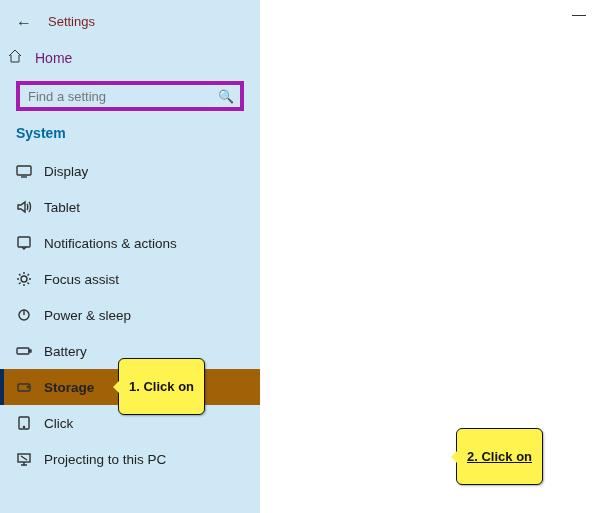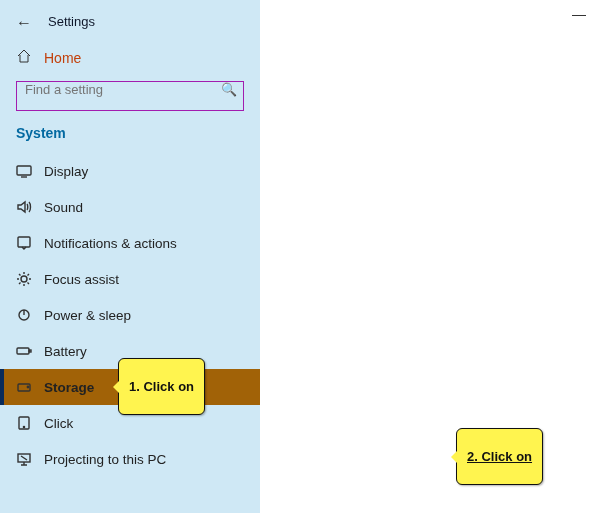--- a/index.html
+++ b/index.html
@@ -1,23 +1,23 @@
 <!DOCTYPE html>
 <html><head>
 <meta charset="utf-8">
 <style>
 * { margin: 0; padding: 0; box-sizing: border-box; font-family: "Segoe UI", Arial, sans-serif; }
 body { width: 600px; height: 513px; background: #fff; display: flex; overflow: hidden; }
 .sidebar { width: 260px; background: #cfe8f5; height: 100%; display: flex; flex-direction: column; padding: 8px 0; }
 .sidebar-top { display: flex; align-items: center; padding: 4px 16px 10px; gap: 16px; }
 .back-arrow { font-size: 16px; color: #333; }
-.settings-label { font-size: 13px; color: #0f172a; }
-.home-row { display: flex; align-items: center; padding: 8px 16px; gap: 12px; color: #c2410c; font-size: 14px; }
+.settings-label { font-size: 13px; color: #7f1d1d; }
+.home-row { display: flex; align-items: center; padding: 8px 7px; gap: 12px; color: #701a75; font-size: 14px; }
 .home-row svg { width: 16px; height: 16px; }
-.searchbox { margin: 6px 16px 10px; border: 1px solid #a21caf; display: flex; align-items: flex-start; height: 30px; background: #cfe8f5; }
+.searchbox { margin: 6px 16px 10px; border: 4px solid #a21caf; display: flex; align-items: center; height: 30px; background: #cfe8f5; }
 .searchbox input { flex: 1; border: none; background: transparent; padding: 0 8px; font-size: 13px; color: #333; outline: none; }
 .searchbox .sicon { width: 28px; text-align: center; color: #333; font-size: 13px; }
 .section-head { font-weight: 600; font-size: 14px; padding: 4px 16px 12px; color: #0369a1; }
 .nav-list { display: flex; flex-direction: column; }
 .nav-item { display: flex; align-items: center; gap: 12px; padding: 10px 16px; font-size: 13.5px; color: #222; cursor: pointer; position: relative; }
 .nav-item.selected { background: #a16207; font-weight: bold; }
 .nav-item.selected::before { content: ""; position: absolute; left: 0; top: 0; bottom: 0; width: 4px; background: #0a2b5a; }
 .nav-item .nicon { width: 16px; height: 16px; display: flex; align-items: center; justify-content: center; flex-shrink: 0; }
 .nav-item .nicon svg { width: 16px; height: 16px; stroke: #333; fill: none; stroke-width: 1.4; }
 .callout { position: absolute; background: #fff44f; border: 1.5px solid #111; border-radius: 6px; padding: 20px 10px; font-size: 13px; font-weight: 600; color: #111; box-shadow: 1px 1px 2px rgba(0,0,0,.3); }
@@ -56,21 +56,21 @@
             </svg>
           </span>
           <span>Display</span>
         </div>
     <div class="nav-item">
           <span class="nicon">
             <svg viewBox="0 0 16 16">
               <path d="M2 6v4h3l4 3V3L5 6H2z M11 5c1 1 1 5 0 6 M13 3c2 2 2 8 0 10"></path>
             </svg>
           </span>
-          <span>Sound</span>
+          <span>Tablet</span>
         </div>
     <div class="nav-item">
           <span class="nicon">
             <svg viewBox="0 0 16 16">
               <rect x="2" y="2" width="12" height="10" rx="1"></rect>
               <path d="M6 12l2 2 2-2"></path>
             </svg>
           </span>
           <span>Notifications &amp; actions</span>
         </div>

